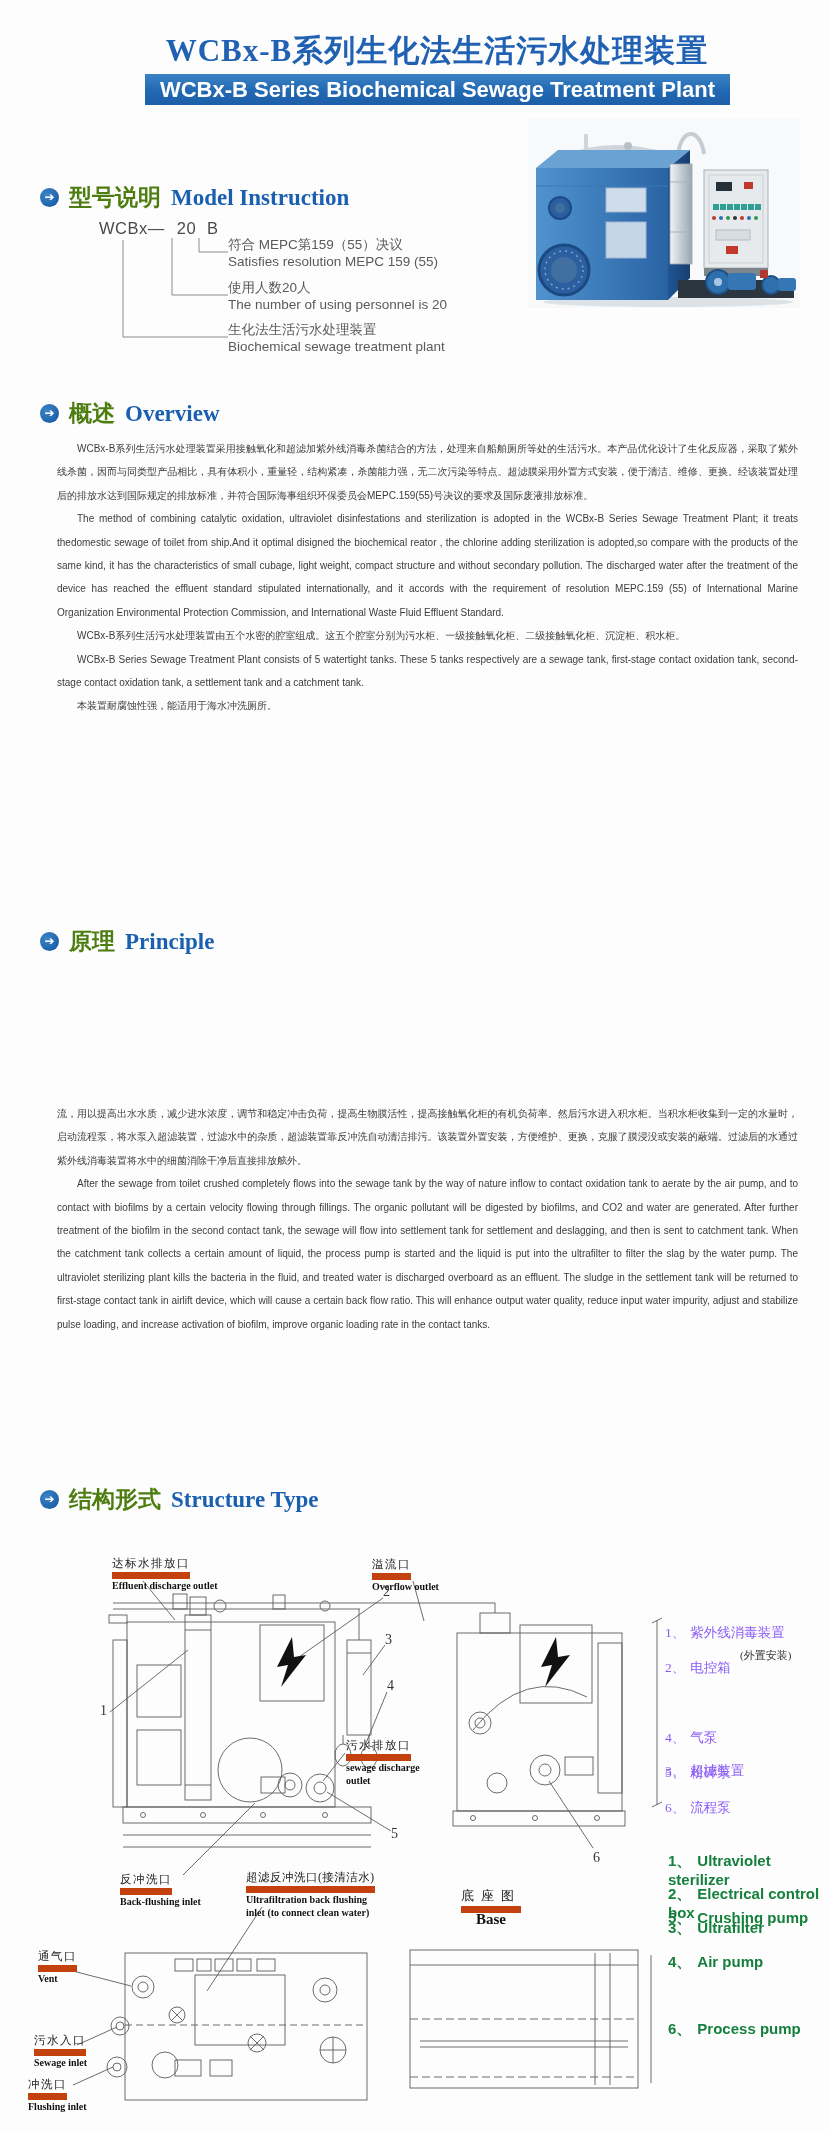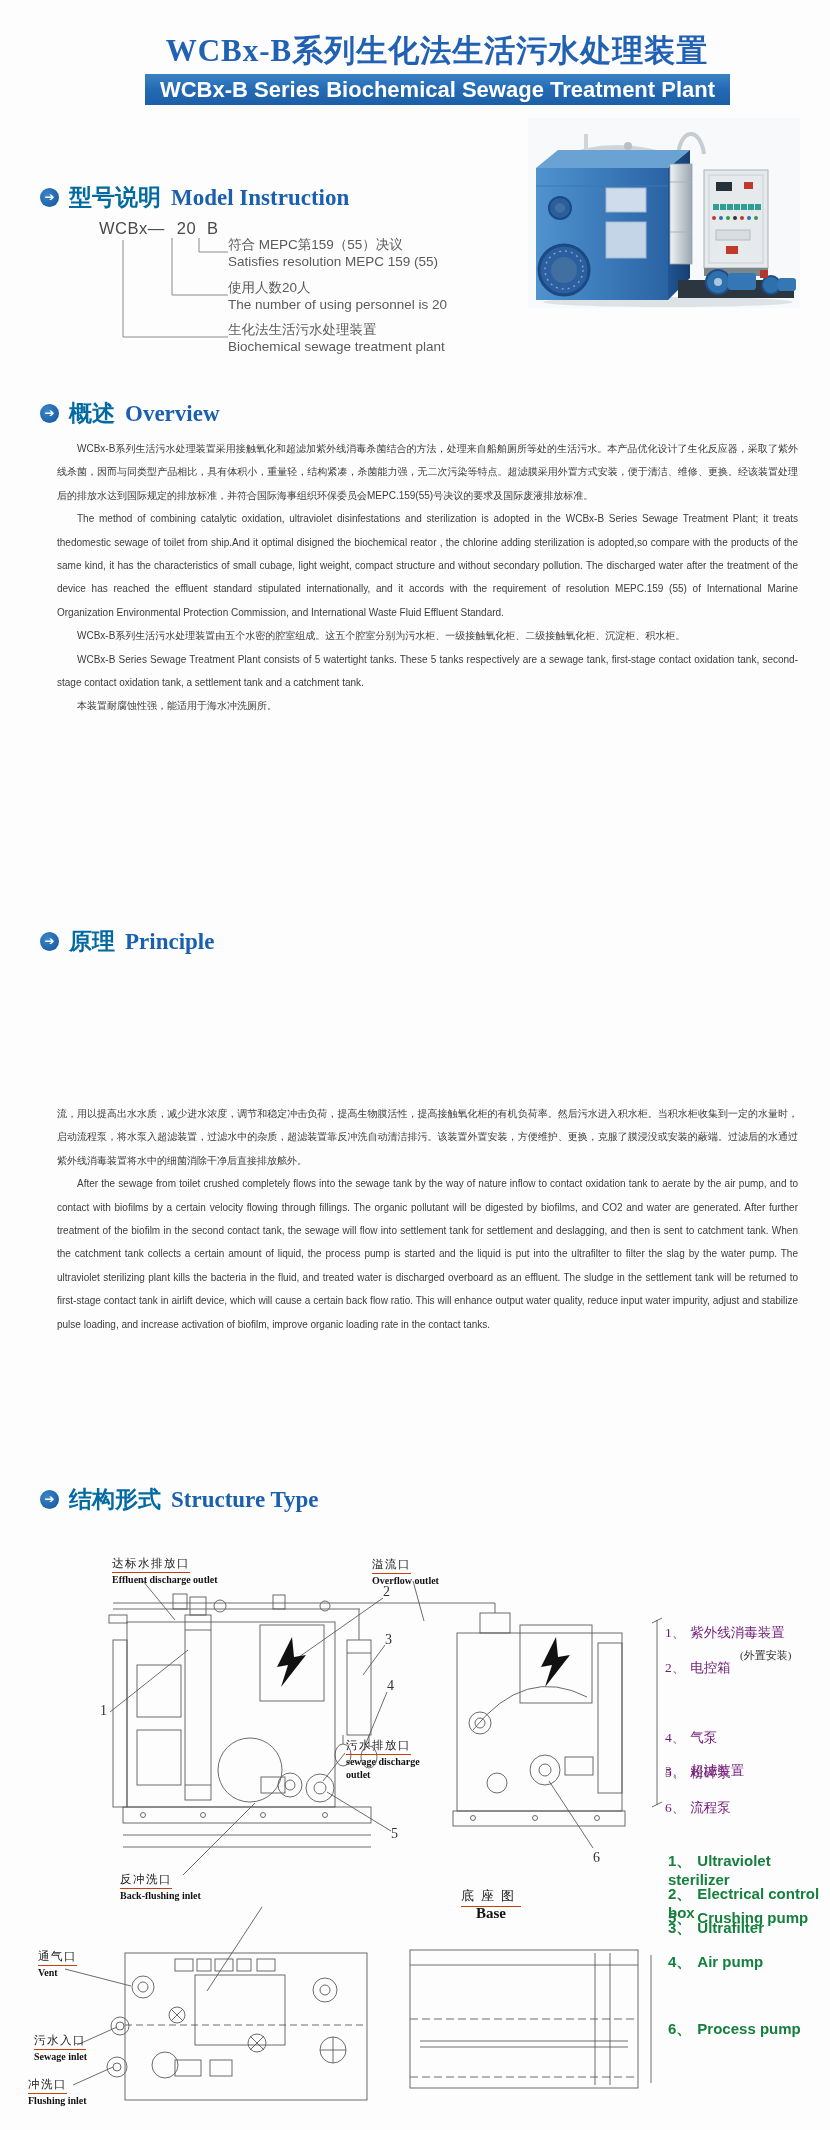--- a/index.html
+++ b/index.html
@@ -10,49 +10,49 @@
     font-family:"Liberation Serif","DejaVu Serif",serif;font-weight:bold;font-size:31px;
     color:#2161b4;letter-spacing:1px;}
   .banner{position:absolute;top:74px;left:145px;width:585px;height:31px;
     background:linear-gradient(180deg,#3b82c4 0%,#2268b2 55%,#1c5fa8 100%);
     color:#ffffff;font-weight:bold;font-size:22px;text-align:center;line-height:31px;}
 
   .sec-head{position:absolute;display:flex;align-items:center;gap:10px;}
   .bullet{width:19px;height:19px;border-radius:50%;flex:0 0 19px;
     background:radial-gradient(circle at 35% 35%,#3b85c8,#12529c);
     color:#fff;font-size:12px;line-height:19px;text-align:center;font-weight:bold;}
-  .h-cn{font-weight:bold;font-size:23px;color:#0369a1;}
+  .h-cn{font-weight:bold;font-size:23px;color:#4d7c0f;}
   .h-en{font-weight:bold;font-size:23px;color:#1a5fb0;
     font-family:"Liberation Serif","DejaVu Serif",serif;}
 
   .body-text{position:absolute;left:57px;width:741px;font-size:10px;line-height:23.4px;
     text-align:justify;color:#3c3c3c;}
   .body-text p{margin:0;text-indent:2em;}
   .body-text p.noindent{text-indent:0;}
 
   .model-code{position:absolute;left:99px;top:219px;font-size:16.5px;color:#4a4a4a;letter-spacing:.5px;}
   .mc-num{margin-left:12px;} .mc-suf{margin-left:11px;}
   .model-callout{position:absolute;left:228px;color:#5a5a5a;font-size:13.5px;line-height:17px;}
 
   .photo{position:absolute;left:528px;top:112px;width:272px;height:196px;}
 
   .diag-label{position:absolute;color:#222;}
   .diag-label .cn{display:inline-block;font-family:"Liberation Serif","DejaVu Serif",serif;
-    font-size:11.5px;letter-spacing:1.5px;border-bottom:1px solid #c2410c;padding-bottom:1px;}
+    font-size:11.5px;letter-spacing:1.5px;border-bottom:7px solid #c2410c;padding-bottom:1px;}
   .diag-label .en{display:block;font-family:"Liberation Serif","DejaVu Serif",serif;
     font-size:10px;font-weight:bold;line-height:13px;color:#111;}
   .diag-label.center{text-align:center;}
   .base-cn{letter-spacing:7px !important;font-size:13px !important;}
   .base-en{font-size:15px !important;}
 
   .callout-num{position:absolute;font-family:"Liberation Serif","DejaVu Serif",serif;
     font-size:14px;color:#333;}
 
   .legend-cn-row{position:absolute;left:665px;font-family:"Liberation Serif","DejaVu Serif",serif;
-    font-size:13.5px;color:#701a75;}
+    font-size:13.5px;color:#8b5cf6;}
   .legend-cn-row .lab{margin-left:5px;}
   .legend-note{position:absolute;left:740px;top:1648px;
     font-family:"Liberation Serif","DejaVu Serif",serif;font-size:11px;color:#333;}
   .legend-en-row{position:absolute;left:668px;font-family:Liberation Sans, sans-serif;
     font-size:15px;font-weight:bold;color:#15803d;}
   .legend-en-row .lab{margin-left:6px;}
   svg{position:absolute;}
 </style>
 </head>
 <body>
@@ -323,20 +323,24 @@
     <span class="en">Overflow outlet</span>
   </div>
   <div class="diag-label" style="left:346px;top:1735px;width:95px;">
     <span class="cn">污水排放口</span>
     <span class="en">sewage discharge outlet</span>
   </div>
   <div class="diag-label" style="left:120px;top:1869px;">
     <span class="cn">反冲洗口</span>
     <span class="en">Back-flushing inlet</span>
   </div>
+  <div class="diag-label" style="left:246px;top:1867px;width:132px;">
+    <span class="cn" style="letter-spacing:0.5px;">超滤反冲洗口(接清洁水)</span>
+    <span class="en">Ultrafiltration back flushing inlet (to connect clean water)</span>
+  </div>
   <div class="diag-label center" style="left:448px;top:1886px;width:86px;">
     <span class="cn base-cn">底座图</span>
     <span class="en base-en">Base</span>
   </div>
   <div class="diag-label" style="left:38px;top:1946px;">
     <span class="cn">通气口</span>
     <span class="en">Vent</span>
   </div>
   <div class="diag-label" style="left:34px;top:2030px;">
     <span class="cn">污水入口</span>

